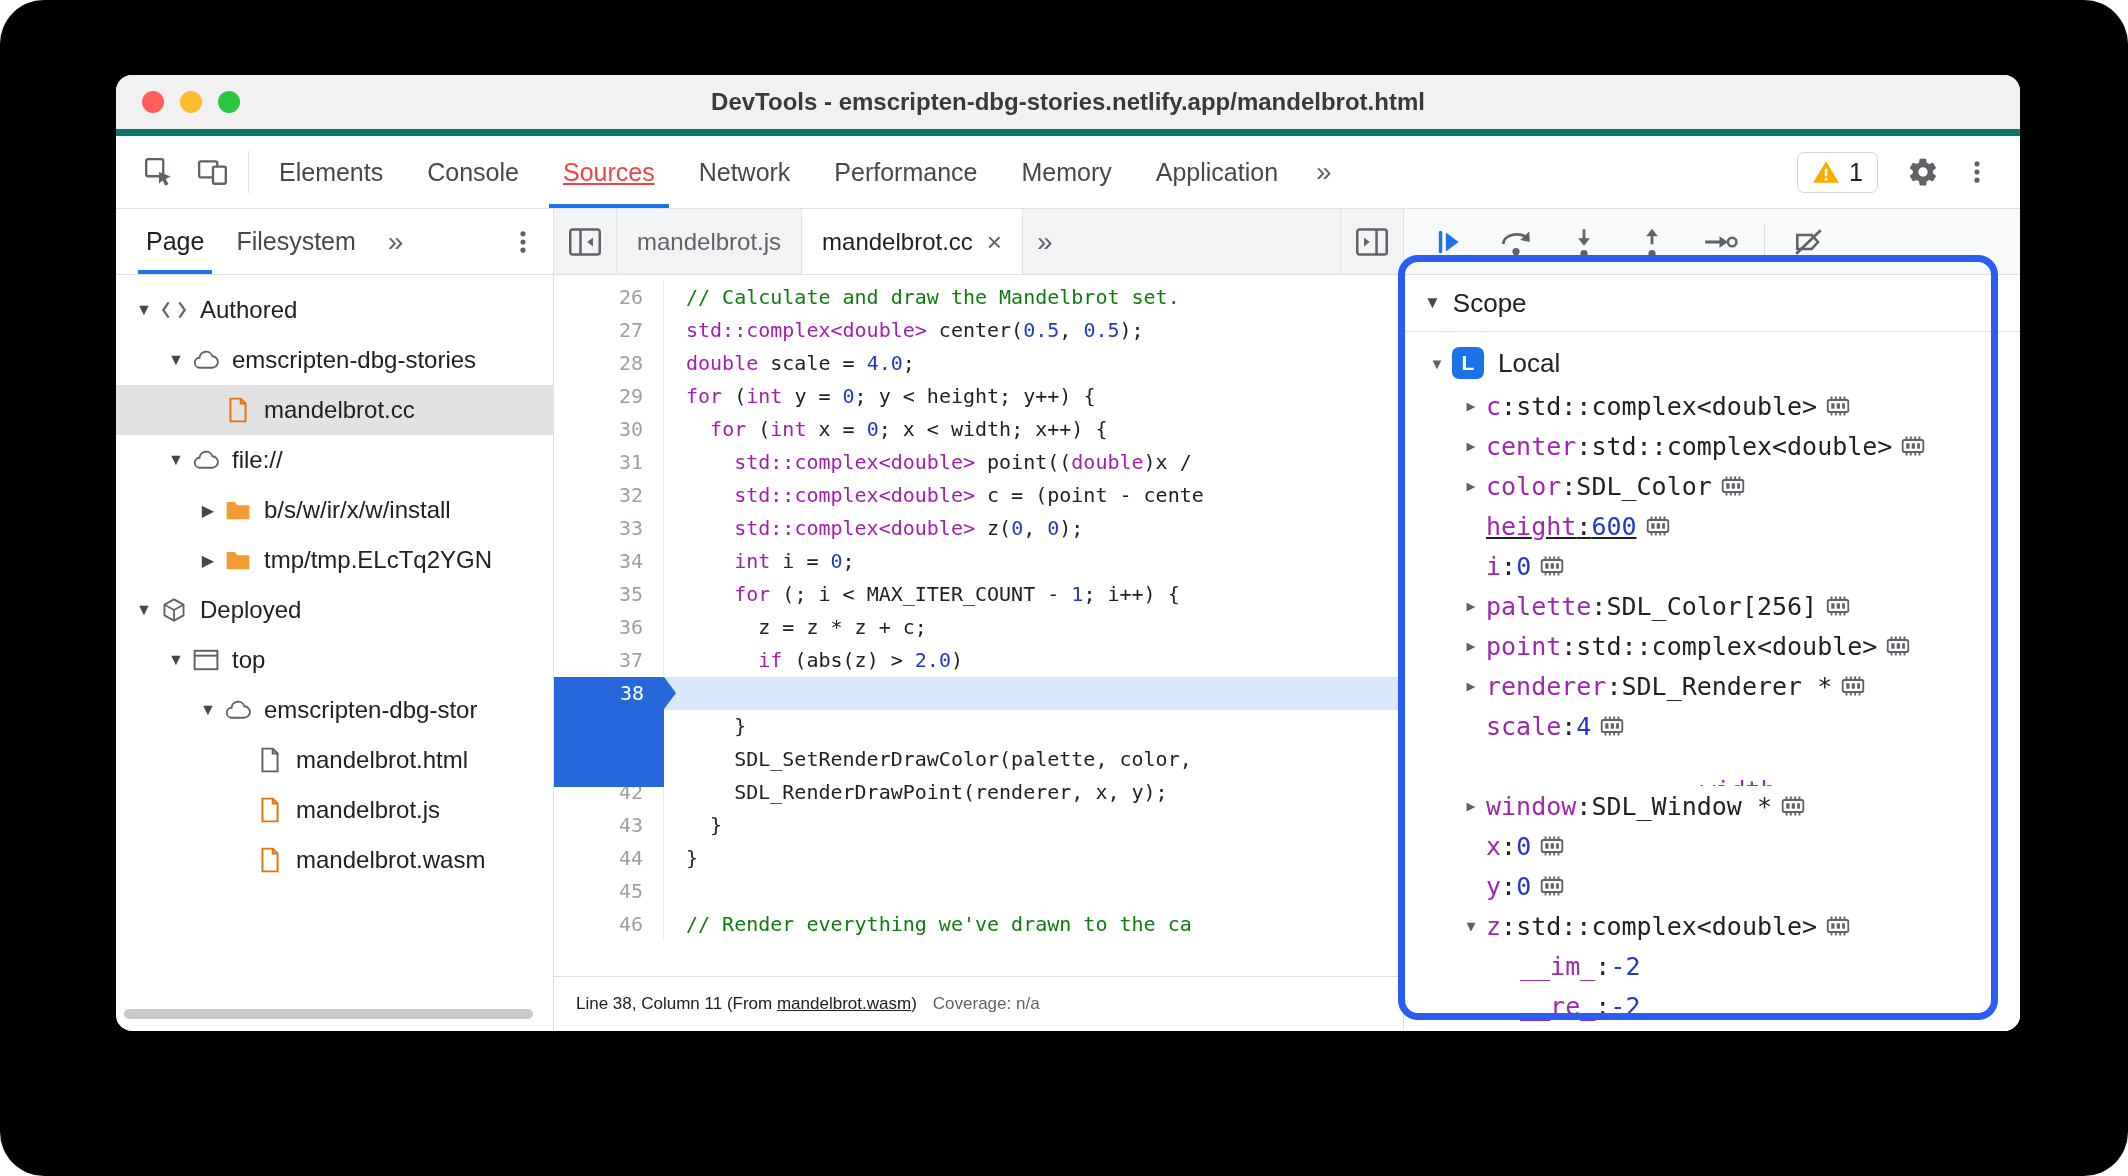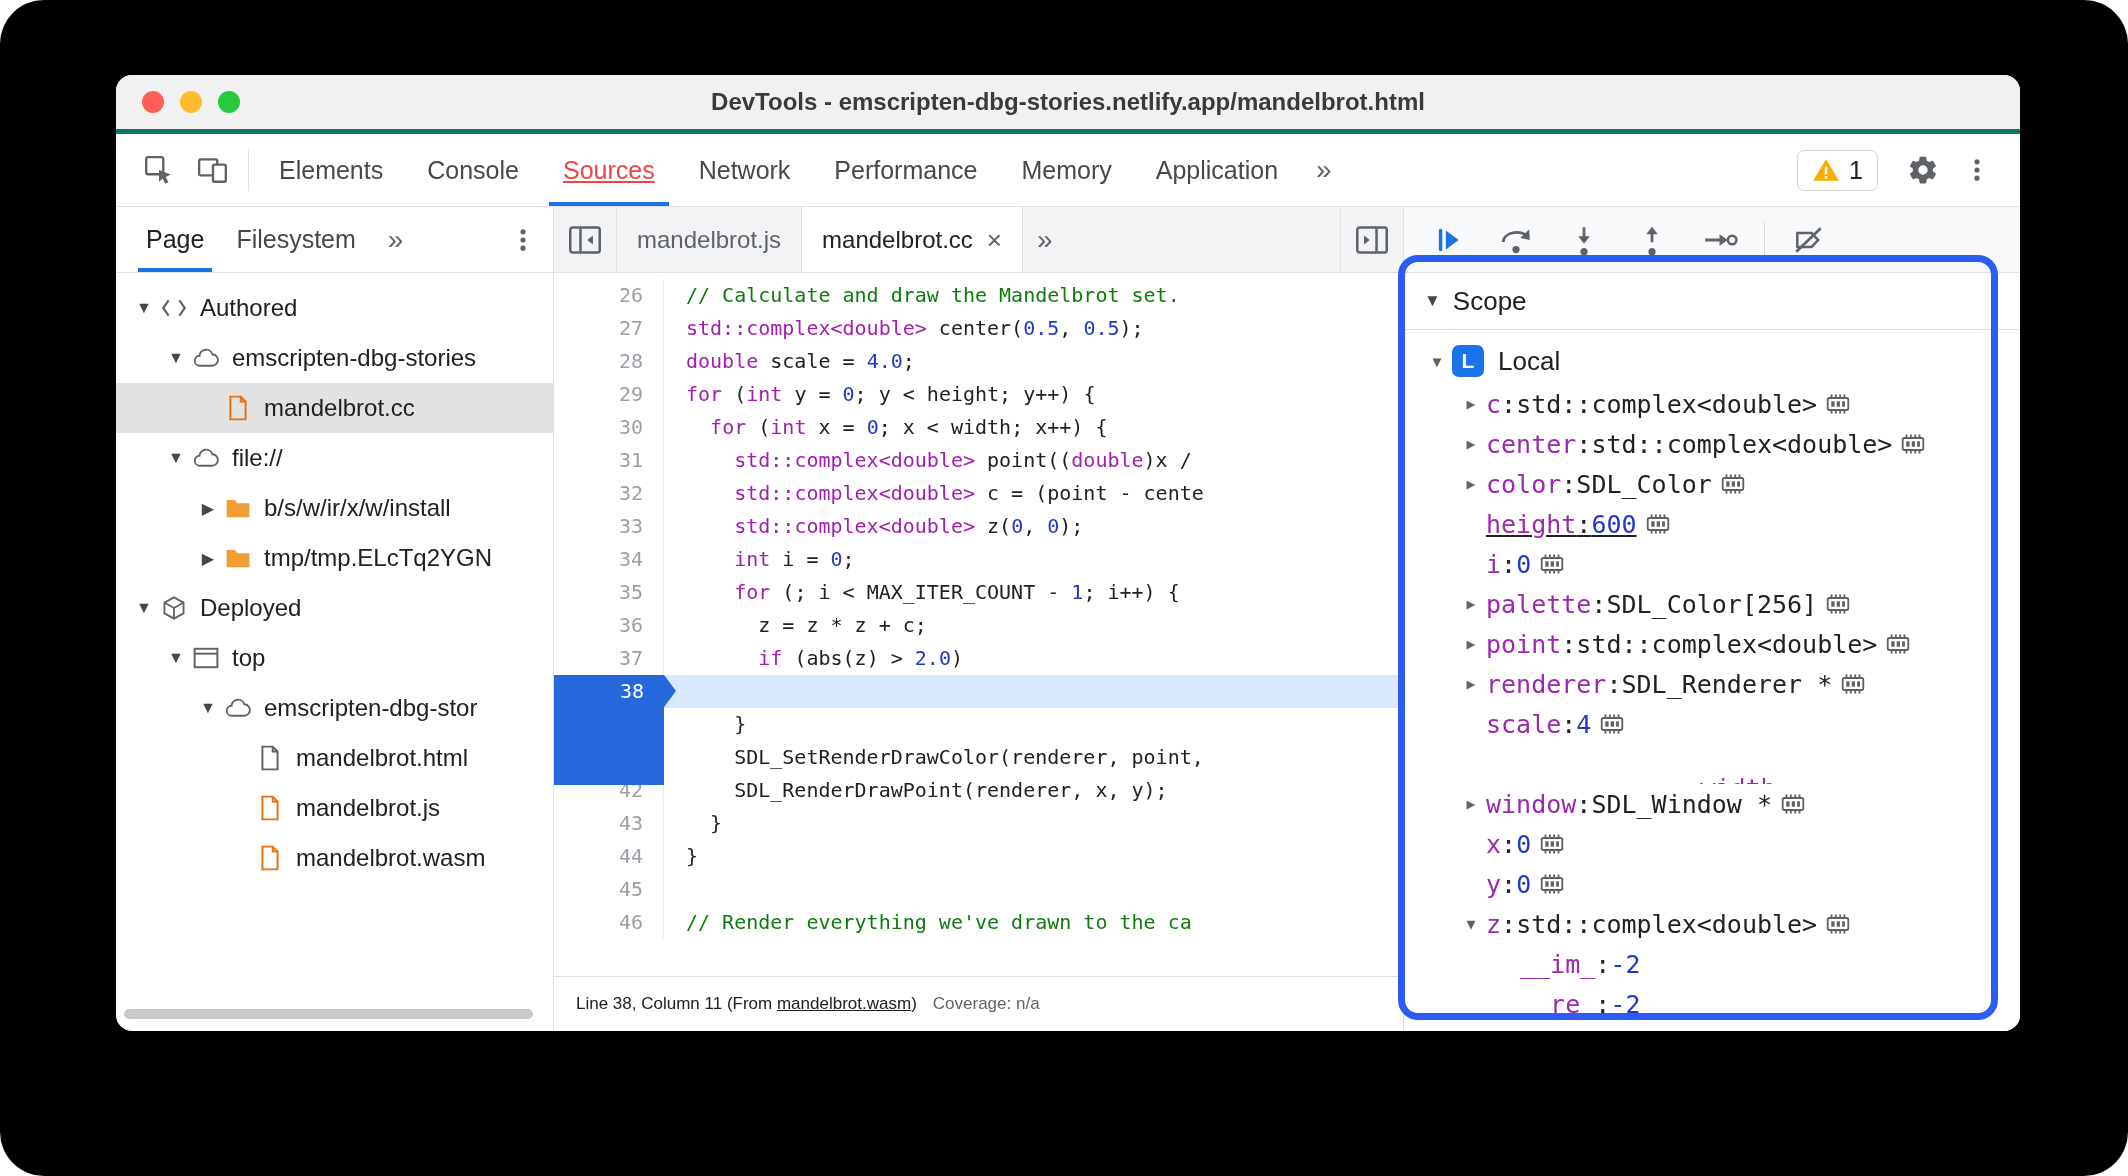--- a/index.html
+++ b/index.html
@@ -2,21 +2,21 @@
 <html><head>
 <meta charset="utf-8">
 <style>
   html,body{margin:0;padding:0;width:2128px;height:1176px;overflow:hidden;background:#ffffff;
             font-family:"Liberation Sans","DejaVu Sans",sans-serif;}
   .backdrop{position:absolute;inset:0;background:#000;border-radius:44px;}
   .window{position:absolute;left:116px;top:75px;width:1904px;height:956px;background:#fff;
           border-radius:16px;overflow:hidden;display:flex;flex-direction:column;
           box-shadow:0 24px 70px rgba(0,0,0,.55);}
   
-  .titlebar{flex:0 0 54px;height:54px;background:#f1f1f1;border-bottom:5px solid #0f766e;
+  .titlebar{flex:0 0 54px;height:54px;background:#f1f1f1;border-bottom:7px solid #0f766e;
             display:flex;align-items:center;position:relative;}
   .traffic{display:flex;gap:16px;margin-left:26px;z-index:2;}
   .light{width:22px;height:22px;border-radius:50%;}
   .light.red{background:#ff5f57;} .light.yellow{background:#febc2e;} .light.green{background:#28c840;}
   .title{position:absolute;left:0;right:0;text-align:center;font-weight:bold;font-size:24px;color:#3a3a3a;}
   
   .toolbar{flex:0 0 72px;height:72px;display:flex;align-items:center;background:#fff;
            border-bottom:1px solid #e0e0e0;padding:0 16px;}
   .tb-icon{width:54px;height:54px;display:flex;align-items:center;justify-content:center;border-radius:6px;}
   .tb-sep{width:1px;height:42px;background:#e0e0e0;margin:0 8px;}
@@ -329,21 +329,21 @@
           <div class="cline"><div class="gut">30</div><div class="ctext"><span class="tk-p">  </span><span class="tk-k">for</span><span class="tk-p"> (</span><span class="tk-k">int</span><span class="tk-p"> x = </span><span class="tk-n">0</span><span class="tk-p">; x &lt; width; x++) {</span></div></div>
           <div class="cline"><div class="gut">31</div><div class="ctext"><span class="tk-p">    </span><span class="tk-k">std::complex&lt;double&gt;</span><span class="tk-p"> point((</span><span class="tk-k">double</span><span class="tk-p">)x /</span></div></div>
           <div class="cline"><div class="gut">32</div><div class="ctext"><span class="tk-p">    </span><span class="tk-k">std::complex&lt;double&gt;</span><span class="tk-p"> c = (point - cente</span></div></div>
           <div class="cline"><div class="gut">33</div><div class="ctext"><span class="tk-p">    </span><span class="tk-k">std::complex&lt;double&gt;</span><span class="tk-p"> z(</span><span class="tk-n">0</span><span class="tk-p">, </span><span class="tk-n">0</span><span class="tk-p">);</span></div></div>
           <div class="cline"><div class="gut">34</div><div class="ctext"><span class="tk-p">    </span><span class="tk-k">int</span><span class="tk-p"> i = </span><span class="tk-n">0</span><span class="tk-p">;</span></div></div>
           <div class="cline"><div class="gut">35</div><div class="ctext"><span class="tk-p">    </span><span class="tk-k">for</span><span class="tk-p"> (; i &lt; MAX_ITER_COUNT - </span><span class="tk-n">1</span><span class="tk-p">; i++) {</span></div></div>
           <div class="cline"><div class="gut">36</div><div class="ctext"><span class="tk-p">      z = z * z + c;</span></div></div>
           <div class="cline"><div class="gut">37</div><div class="ctext"><span class="tk-p">      </span><span class="tk-k">if</span><span class="tk-p"> (abs(z) &gt; </span><span class="tk-n">2.0</span><span class="tk-p">)</span></div></div>
           <div class="cline exec"><div class="gut">38</div><div class="ctext"><span class="tk-p">        </span><span class="tk-kb">break</span><span class="tk-p">;</span></div></div>
           <div class="cline"><div class="gut">39</div><div class="ctext"><span class="tk-p">    }</span></div></div>
-          <div class="cline"><div class="gut">41</div><div class="ctext"><span class="tk-p">    SDL_SetRenderDrawColor(renderer, point,</span></div></div>
+          <div class="cline"><div class="gut">41</div><div class="ctext"><span class="tk-p">    SDL_SetRenderDrawColor(palette, color,</span></div></div>
           <div class="cline"><div class="gut">42</div><div class="ctext"><span class="tk-p">    SDL_RenderDrawPoint(renderer, x, y);</span></div></div>
           <div class="cline"><div class="gut">43</div><div class="ctext"><span class="tk-p">  }</span></div></div>
           <div class="cline"><div class="gut">44</div><div class="ctext"><span class="tk-p">}</span></div></div>
           <div class="cline"><div class="gut">45</div><div class="ctext"><span class="tk-p"></span></div></div>
           <div class="cline"><div class="gut">46</div><div class="ctext"><span class="tk-c">// Render everything we've drawn to the ca</span></div></div>
         </div>
       <div class="statusbar">
         <span>Line 38, Column 11</span><span> </span>
         <span><span>(From </span><span class="link">mandelbrot.wasm</span><span>)</span></span>
         <span class="coverage">Coverage: n/a</span>

